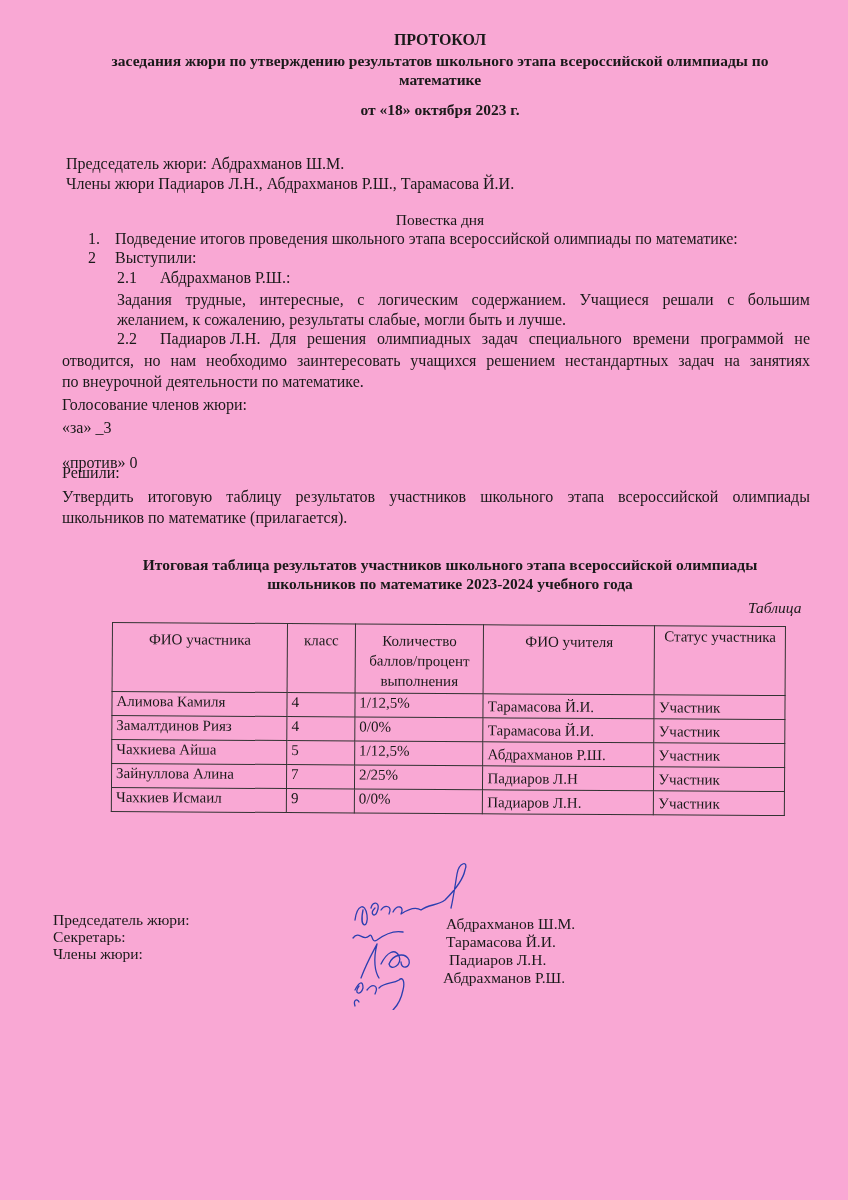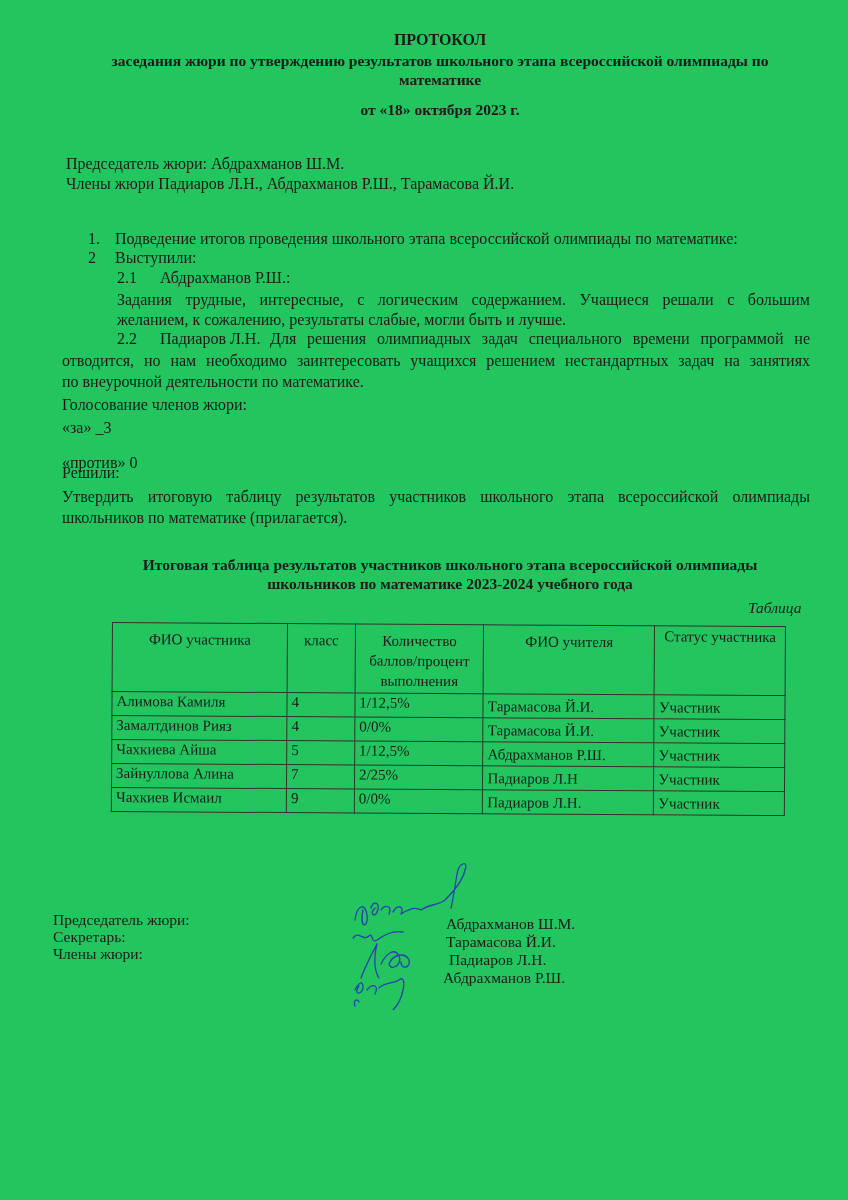--- a/index.html
+++ b/index.html
@@ -1,21 +1,21 @@
 <!DOCTYPE html>
 <html><head>
   <meta charset="utf-8">
   <style>
     html, body { margin: 0; padding: 0; }
     body {
       width: 848px; height: 1200px; background: #ffffff;
       font-family: "Liberation Serif", serif; color: #1a1a1a;
       position: relative; overflow: hidden;
     }
-    .page { position: absolute; left: 0; top: 0; width: 848px; height: 1200px; background: #22c55e; }
+    .page { position: absolute; left: 0; top: 0; width: 848px; height: 1200px; background: #f9a8d4; }
     .abs { position: absolute; white-space: nowrap; }
     .center { position: absolute; left: 60px; width: 760px; text-align: center; }
     .bold { font-weight: bold; }
     .t15 { font-size: 15.5px; }
     .t16 { font-size: 16px; }
     .just { position: absolute; white-space: normal; text-align: justify; text-align-last: justify; }
     .just.last { text-align-last: left; }
 
     table.results {
       position: absolute; left: 112px; top: 622px; width: 674px;
@@ -36,20 +36,21 @@
 <div class="page">
 
   <div class="center bold t16" style="top:31px;">ПРОТОКОЛ</div>
   <div class="center bold t15" style="top:52px;">заседания жюри по утверждению результатов школьного этапа всероссийской  олимпиады по</div>
   <div class="center bold t15" style="top:71px;">математике</div>
   <div class="center bold t15" style="top:93px;margin-top:8px;">от «18» октября 2023 г.</div>
 
   <div class="abs t16" style="left:66px; top:155px;">Председатель жюри: Абдрахманов Ш.М.</div>
   <div class="abs t16" style="left:66px; top:175px;">Члены жюри  Падиаров Л.Н., Абдрахманов Р.Ш., Тарамасова Й.И.</div>
 
+  <div class="center t15" style="top:211px;">Повестка дня</div>
   <div>
     <span class="abs t16" style="left:88px; top:230px;">1.</span>
     <span class="abs t16" style="left:115px; top:230px;">Подведение итогов проведения школьного этапа всероссийской олимпиады по математике:</span>
   </div>
   <div>
     <span class="abs t16" style="left:88px; top:249px;">2</span>
     <span class="abs t16" style="left:115px; top:249px;">Выступили:</span>
   </div>
 
   <span class="abs t16" style="left:117px; top:269px;">2.1</span>

